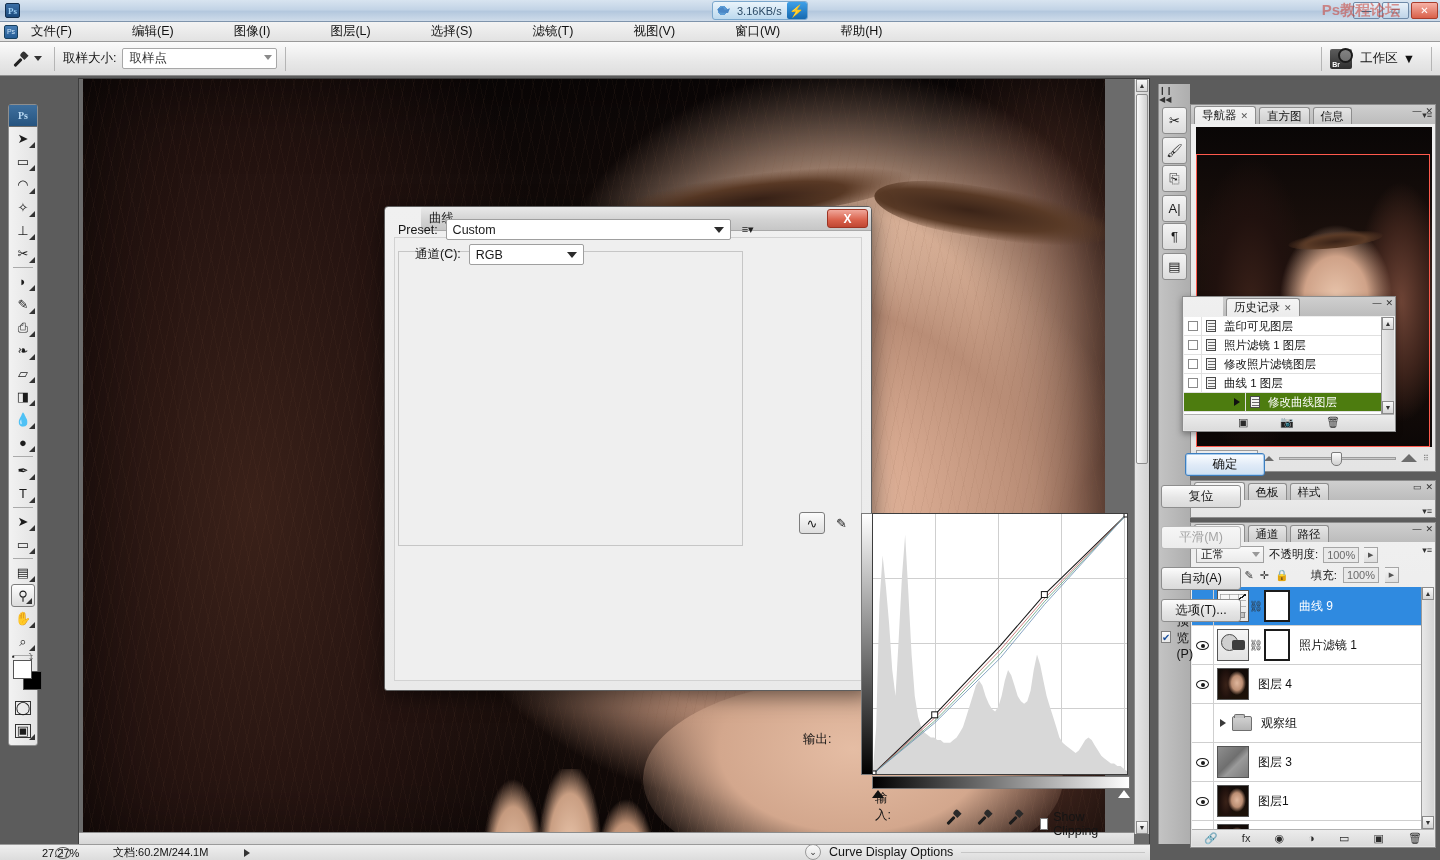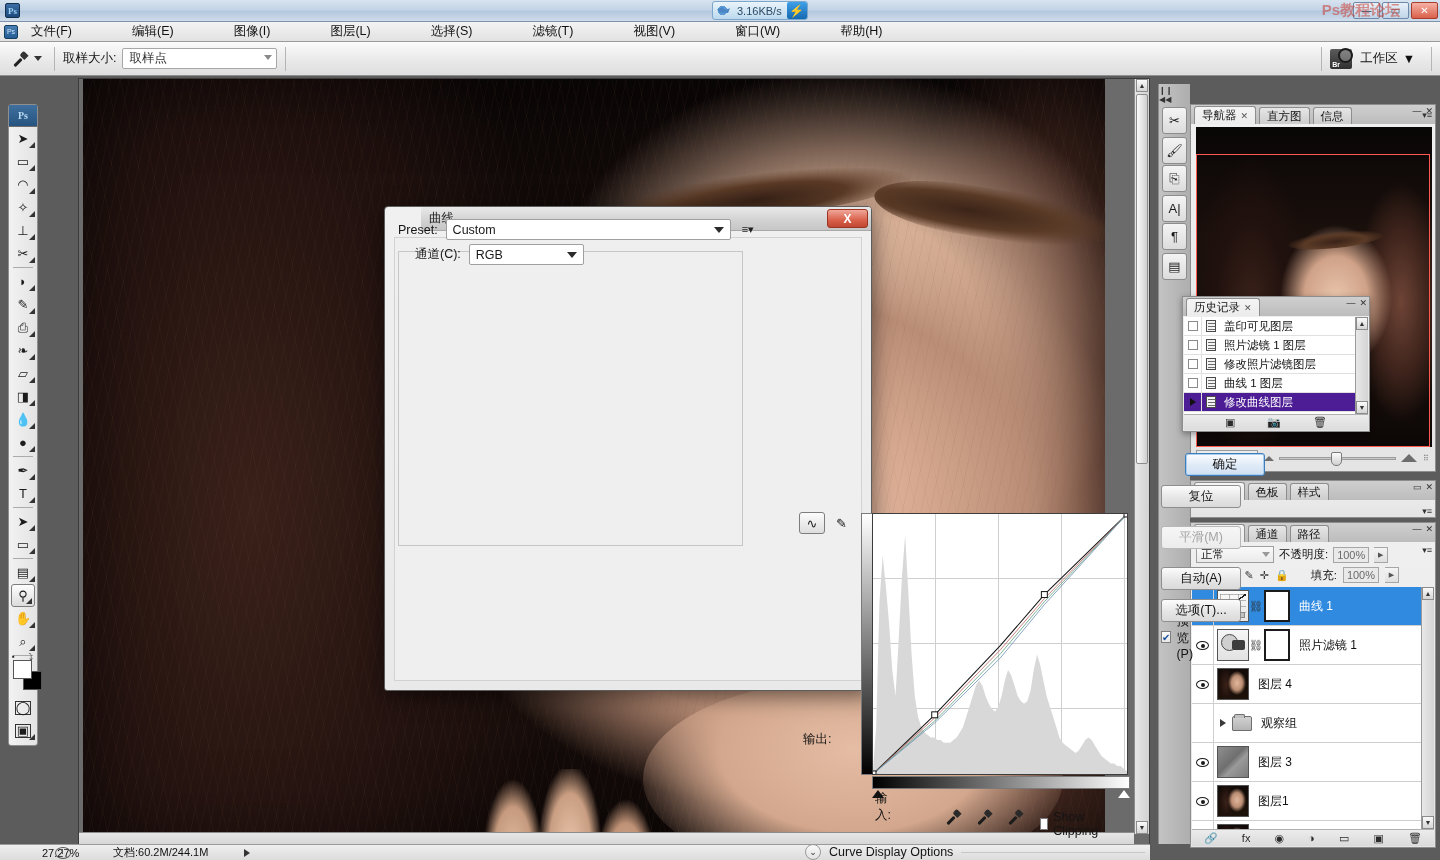--- a/index.html
+++ b/index.html
@@ -302,27 +302,27 @@
   }
   .nav-slider { flex:1; display:flex; align-items:center; gap:5px; padding:0 6px; }
   .nav-slider .bar { flex:1; height:3px; background:linear-gradient(to bottom,#b6b6b6,#dcdcdc); border:1px solid #9c9c9c; position:relative; }
   .nav-slider .knob { position:absolute; left:44%; top:-6px; width:11px;height:14px;
     background:linear-gradient(to bottom,#fcfcfc,#cfcfcf); border:1px solid #7b7b7b; border-radius:2px 2px 5px 5px; }
   .mtri-s { width:0;height:0;border-left:5px solid transparent;border-right:5px solid transparent;border-bottom:5px solid #6d6d6d; }
   .mtri-l { width:0;height:0;border-left:8px solid transparent;border-right:8px solid transparent;border-bottom:8px solid #6d6d6d; }
   .resz { font-size:8px; color:#7a7a7a; letter-spacing:-1px; line-height:3px; width:9px; }
 
   
-  #histPanel { left:1182px; top:296px; width:188px; height:136px; box-shadow:0 2px 6px rgba(0,0,0,.35); }
+  #histPanel { left:1182px; top:296px; width:214px; height:136px; box-shadow:0 2px 6px rgba(0,0,0,.35);padding-left:40px; }
   .hist-list { position:absolute; left:1px; top:20px; right:14px; bottom:17px; background:#fff; overflow:hidden; }
   .hist-row {
     height:19px; display:flex; align-items:center; border-bottom:1px solid #e0e0e0;
     font-size:11.5px; color:#111;
   }
-  .hist-row.sel { background:#4c1d95; color:#fff; }
+  .hist-row.sel { background:#4d7c0f; color:#fff;justify-content:center; }
   .hist-cb { width:18px; height:19px; display:flex;align-items:center;justify-content:center; border-right:1px solid #e0e0e0; }
   .hist-cb .box { width:10px;height:10px;border:1px solid #8a8a8a; background:#fff; }
   .hist-cb .ptr { width:0;height:0;border-top:4px solid transparent;border-bottom:4px solid transparent;border-left:6px solid #111; }
   .hist-ico {
     width:18px; height:19px; display:flex;align-items:center;justify-content:center;
   }
   .hist-ico .sheet { width:10px;height:12px; background:#f3f3f3; border:1px solid #4a4a4a; position:relative; }
   .hist-ico .sheet:before { content:""; position:absolute; left:1px; top:2px; width:7px;height:1px; background:#6a6a6a; box-shadow:0 3px 0 #6a6a6a, 0 6px 0 #6a6a6a; }
   .hist-scroll { position:absolute; right:1px; top:20px; width:13px; bottom:17px; background:linear-gradient(to right,#e8e8e8,#d4d4d4); border-left:1px solid #9a9a9a; }
   .hist-footer {
@@ -334,21 +334,21 @@
 
   
   #colorPanel { left:1190px; top:480px; width:246px; height:38px; }
   
   #layersPanel { left:1190px; top:522px; width:246px; height:326px; }
   .lay-mode {
     position:absolute; left:5px; top:23px; display:flex; align-items:center; gap:5px;
     font-size:11.5px; color:#111;
   }
   .lay-select {
-    width:78px; height:17px; background:linear-gradient(to bottom,#fafafa,#eaeaea);
+    width:68px; height:17px; background:linear-gradient(to bottom,#fafafa,#eaeaea);
     border:1px solid #a0a0a0; font-size:11.5px; color:#222; padding-left:4px;
     display:flex; align-items:center; position:relative;
   }
   .lay-select .cb-arrow { position:absolute; right:3px; top:5px;
     width:0;height:0;border-left:4px solid transparent;border-right:4px solid transparent;border-top:5px solid #999; }
   .num-box {
     width:36px; height:16px; background:#e9e9e9; border:1px solid #a6a6a6;
     font-size:11px; color:#6a6a6a; display:flex; align-items:center; justify-content:center;
   }
   .num-arrow {
@@ -974,21 +974,21 @@
     </div>
 
     <div class="lay-list" id="layerList">
         <div class="lay-row sel">
           <div class="lay-eye">
             <span class="eye"></span>
           </div>
           <span class="lay-thumb curve"></span>
           <span class="lay-link">⛓</span>
           <span class="lay-thumb msk"></span>
-          <span class="lay-name">曲线 1</span>
+          <span class="lay-name">曲线 9</span>
         </div>
         <div class="lay-row">
           <div class="lay-eye">
             <span class="eye"></span>
           </div>
           <span class="lay-thumb photof"></span>
           <span class="lay-link">⛓</span>
           <span class="lay-thumb msk"></span>
           <span class="lay-name">照片滤镜 1</span>
         </div>

